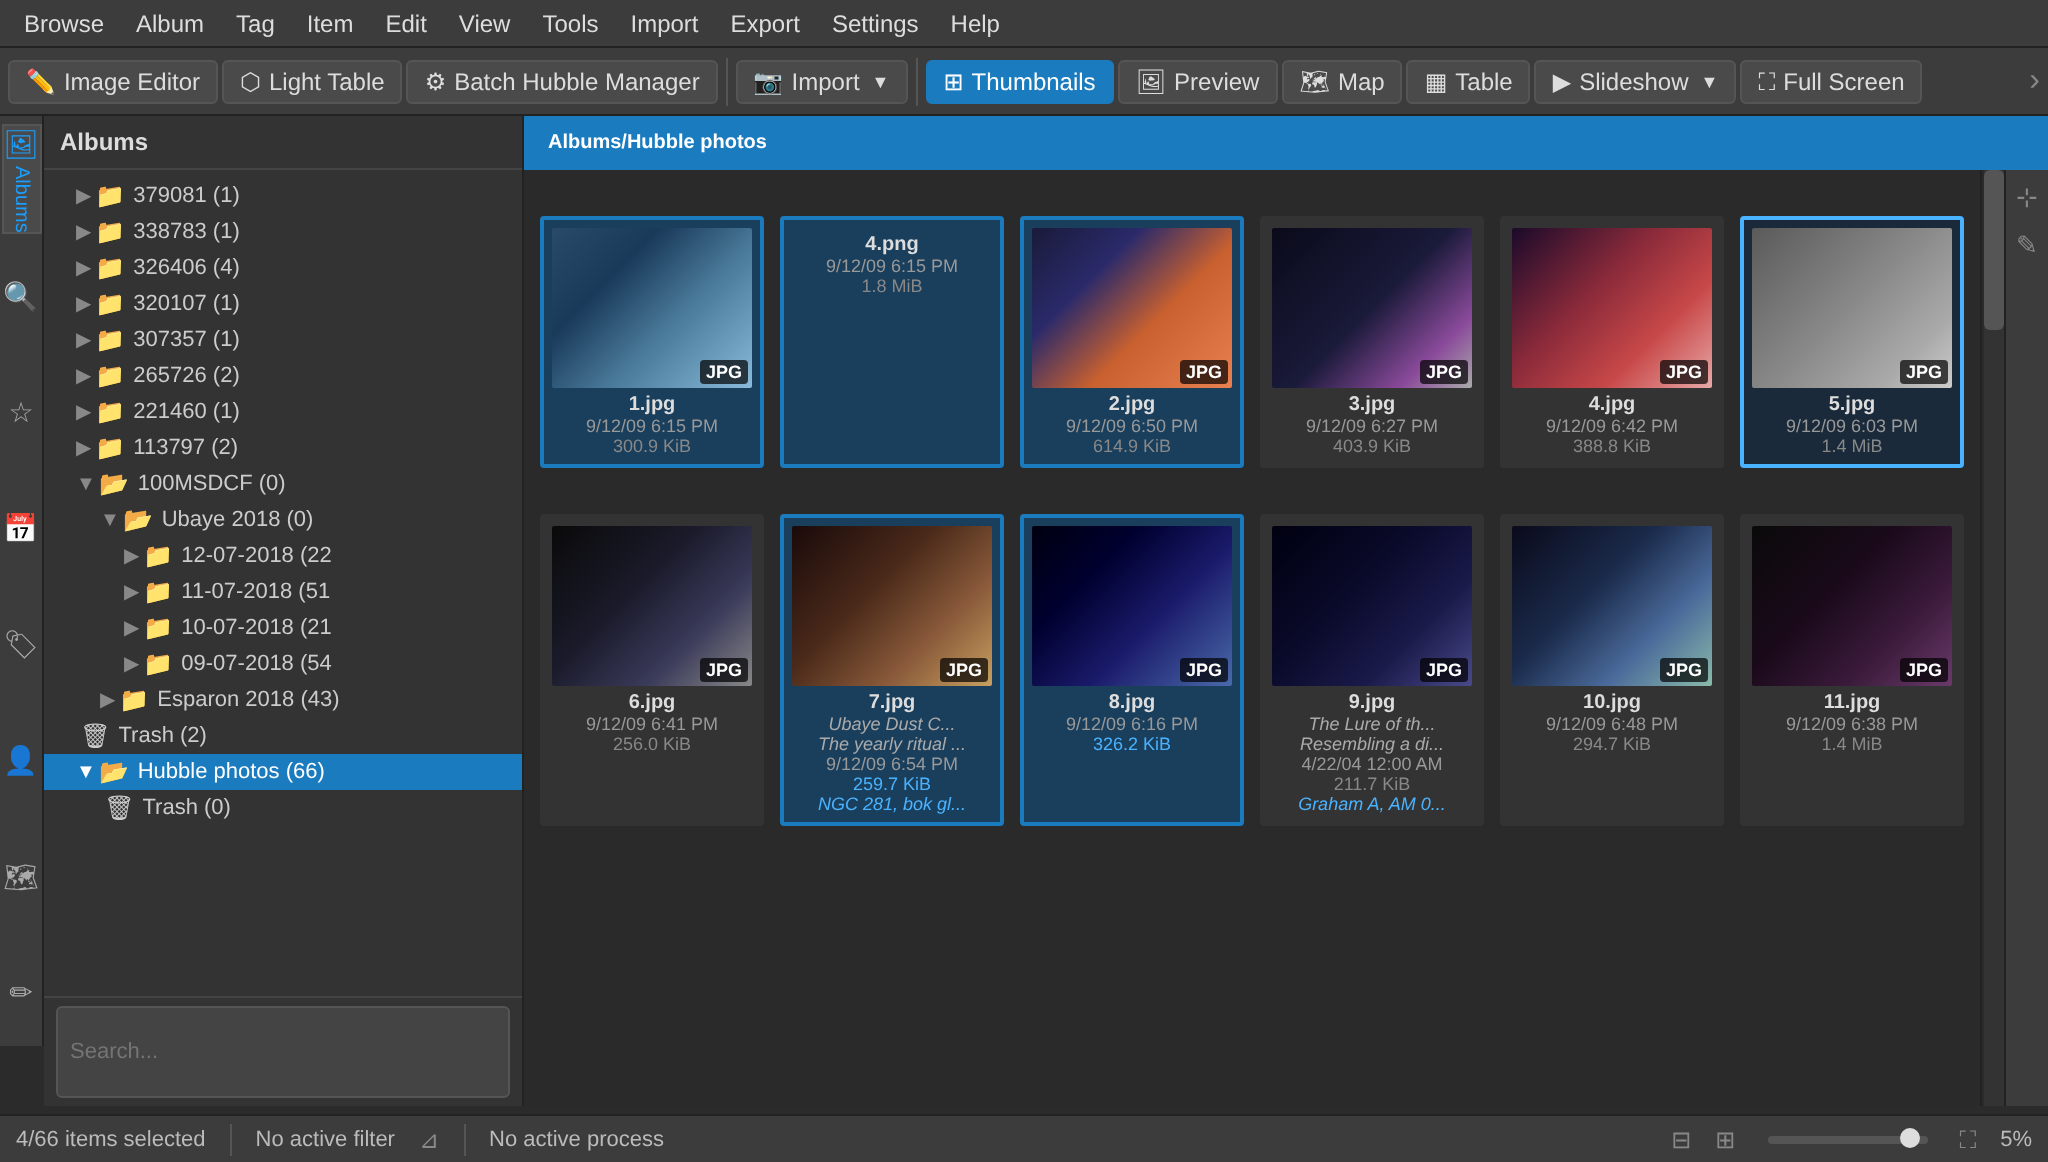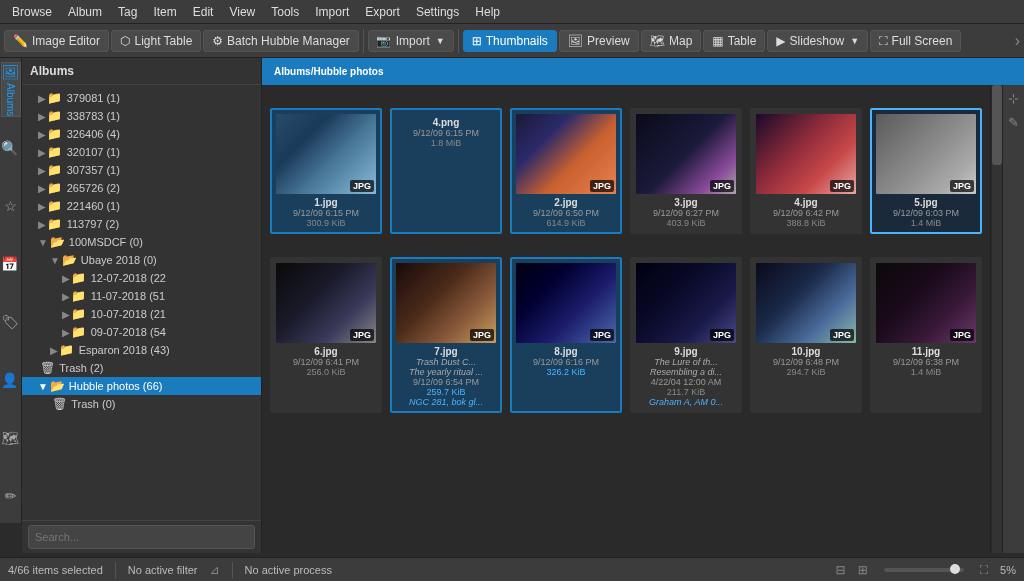--- a/index.html
+++ b/index.html
@@ -30,21 +30,21 @@
     #sidebar-tree { flex: 1; overflow-y: auto; padding: 4px 0; }
     .tree-item { display: flex; align-items: center; padding: 2px 4px; cursor: pointer; font-size: 11px; color: #ccc; white-space: nowrap; overflow: hidden; }
     .tree-item.selected { background: #1a7bbf; color: #fff; }
     .tree-item.selected .folder-icon { color: #fff; }
     .tree-indent-1 { padding-left: 16px; }
     .tree-indent-2 { padding-left: 28px; }
     .tree-indent-3 { padding-left: 40px; }
     .folder-icon { margin-right: 4px; font-size: 12px; }
     .expand-arrow { margin-right: 2px; font-size: 10px; color: #888; }
     #sidebar-search { padding: 4px 6px; border-top: 1px solid #444; }
-    #sidebar-search input { width: 100%; background: #444; border: 1px solid #555; color: #ddd; padding: 5px 6px; border-radius: 3px; font-size: 11px; outline: none; }
+    #sidebar-search input { width: 100%; background: #444; border: 1px solid #555; color: #ddd; padding: 16px 6px; border-radius: 3px; font-size: 11px; outline: none; }
 
     
     #content { flex: 1; background: #2a2a2a; display: flex; flex-direction: column; overflow: hidden; }
     #album-header { background: #1a7bbf; padding: 8px 12px; }
     #album-title { font-size: 10px; font-weight: bold; color: #fff; }
     #album-subtitle { font-size: 11px; color: #b8d9f0; margin-top: 2px; }
 
     
     #thumb-grid { flex: 1; overflow-y: auto; padding: 8px; display: grid; grid-template-columns: repeat(6, 1fr); gap: 8px; align-content: start; }
     .thumb-cell { display: flex; flex-direction: column; align-items: center; cursor: pointer; padding: 4px; border: 2px solid transparent; border-radius: 2px; background: #333; margin-top: 15px; }
@@ -358,21 +358,21 @@
           <div class="thumb-date">9/12/09 6:41 PM</div>
           <div class="thumb-size">256.0 KiB</div>
         </div>
 
         <div class="thumb-cell selected">
           <div class="thumb-img">
             <div class="thumb-img-bg img-7jpg"></div>
             <span class="thumb-badge">JPG</span>
           </div>
           <div class="thumb-name">7.jpg</div>
-          <div class="thumb-title-small">Trash Dust C...</div>
+          <div class="thumb-title-small">Ubaye Dust C...</div>
           <div class="thumb-title-small">The yearly ritual ...</div>
           <div class="thumb-date">9/12/09 6:54 PM</div>
           <div class="thumb-size blue">259.7 KiB</div>
           <div class="thumb-title-small" style="color:#4ab3ff;">NGC 281, bok gl...</div>
         </div>
 
         <div class="thumb-cell selected">
           <div class="thumb-img">
             <div class="thumb-img-bg img-8jpg"></div>
             <span class="thumb-badge">JPG</span>

